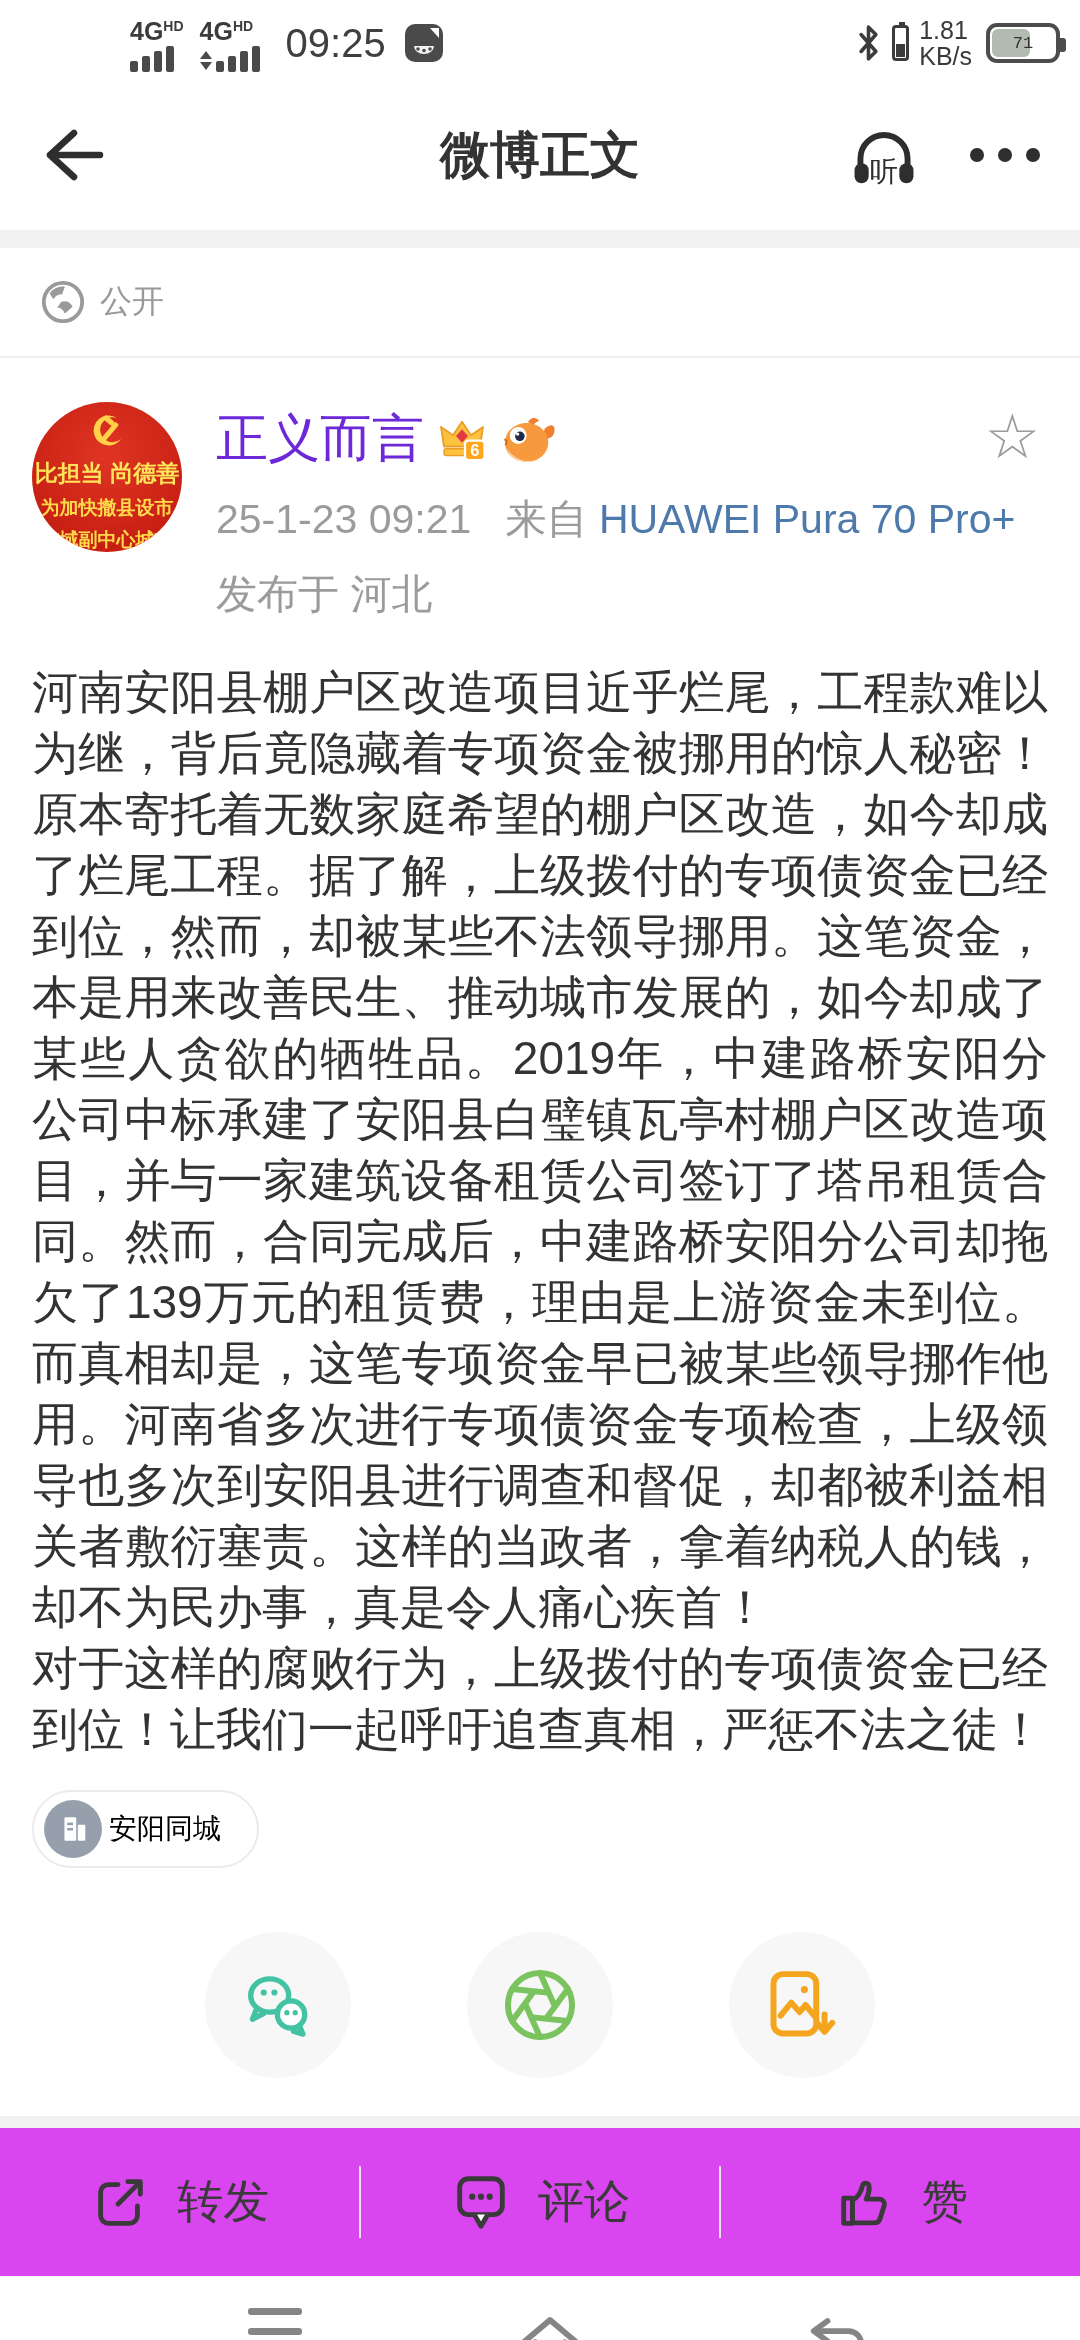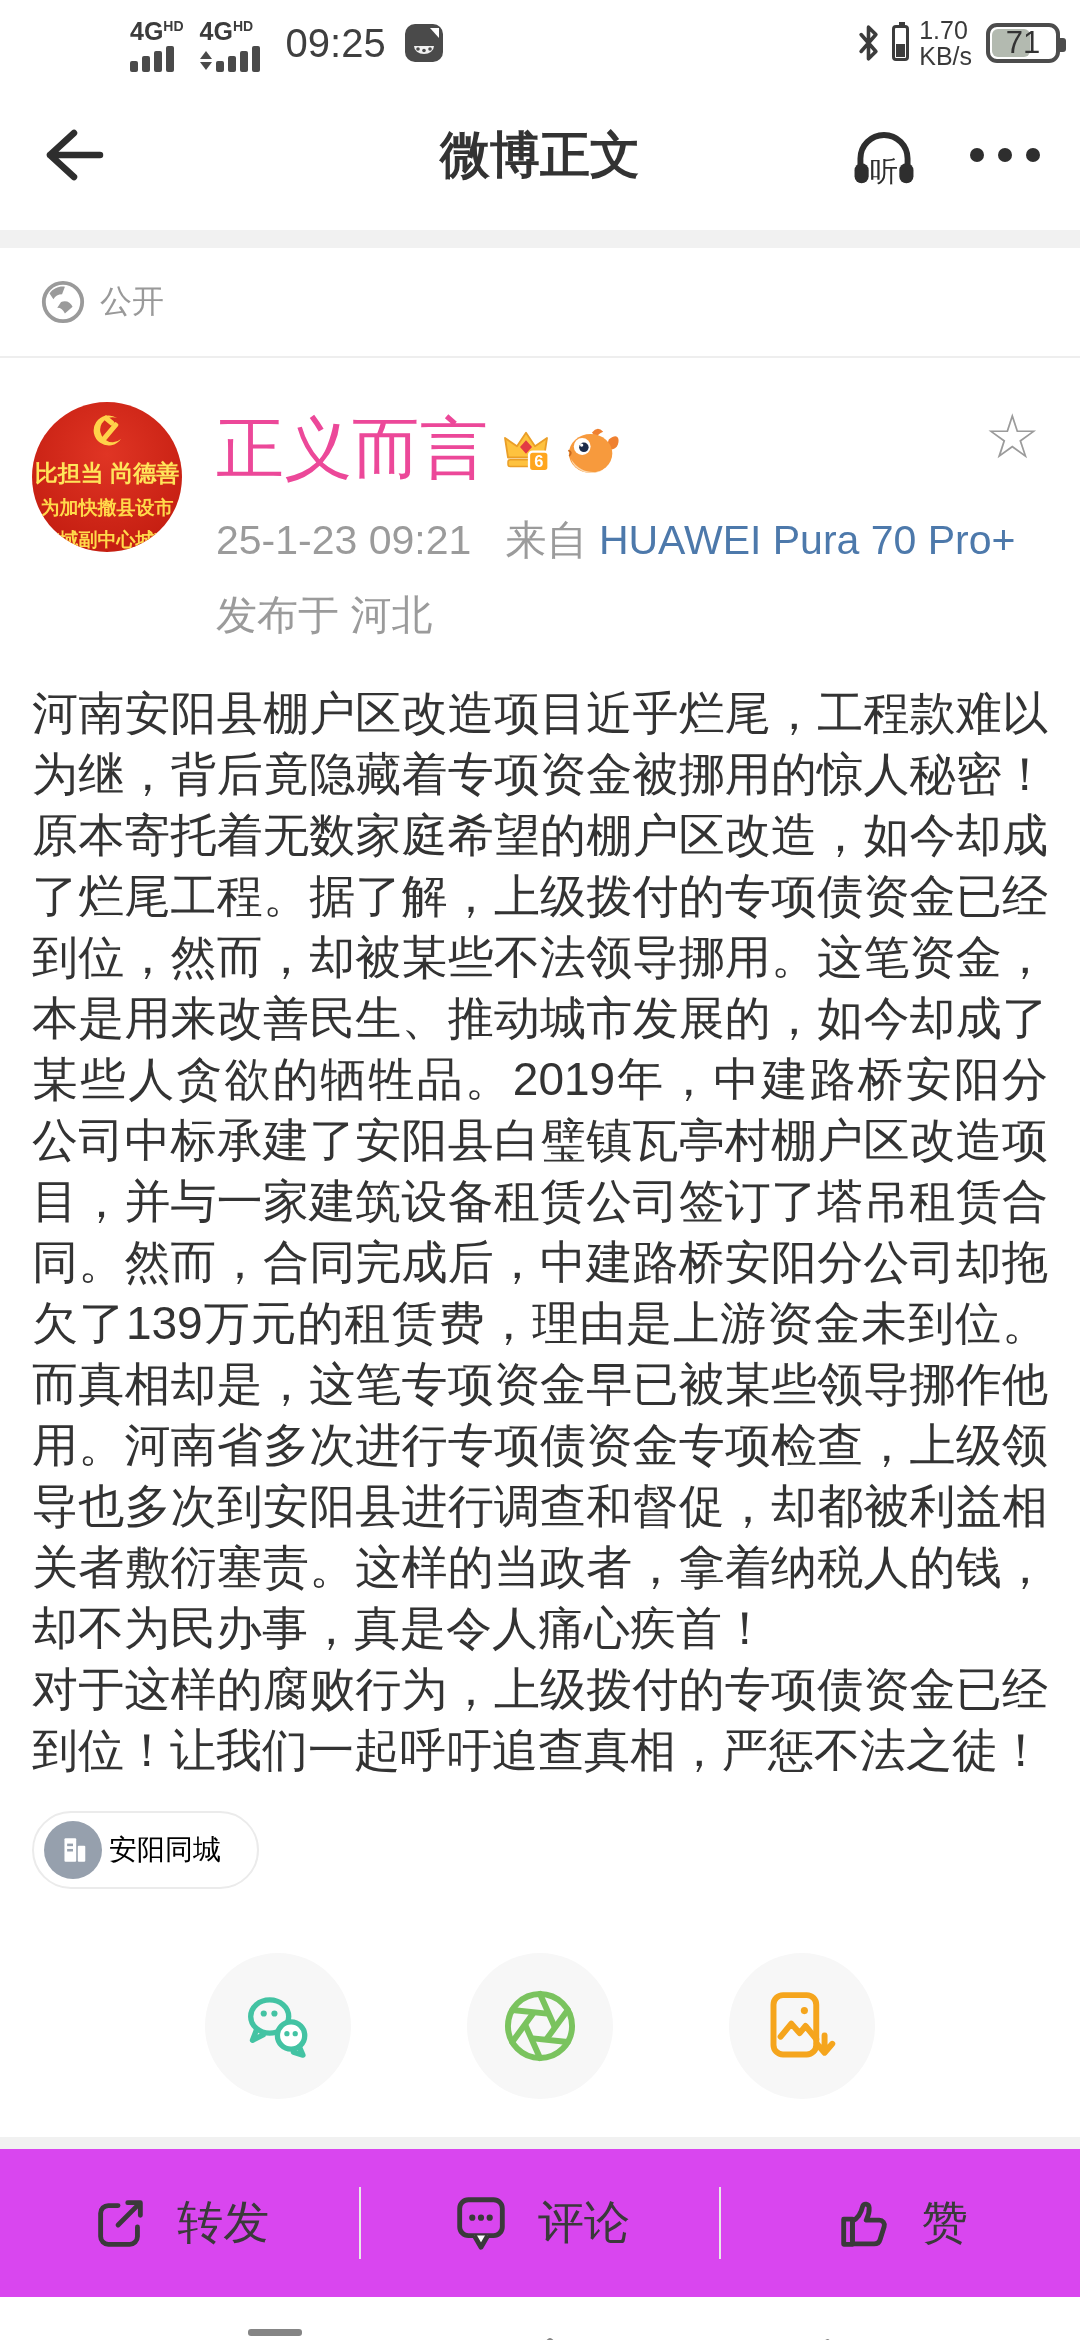--- a/index.html
+++ b/index.html
@@ -18,21 +18,21 @@
   .tri-dn { width:0; height:0; border-left:6px solid transparent; border-right:6px solid transparent; border-top:8px solid #4a4a4a; }
   .clock { font-size:40px; font-weight:500; margin:0 18px 0 10px; color:#3f3f3f; }
   .right-cluster { margin-left:auto; display:flex; align-items:center; gap:10px; }
   .mini-batt { width:17px; height:36px; border:3px solid #3c3c3c; border-radius:4px; position:relative; }
   .mini-batt::before { content:""; position:absolute; top:-6px; left:4px; width:6px; height:3px; background:#3c3c3c; }
   .mini-batt::after { content:""; position:absolute; bottom:1px; left:1px; right:1px; height:45%; background:#3c3c3c; }
   .speed { text-align:left; font-size:25px; line-height:26px; color:#3a3a3a; font-weight:500; }
   .battery { width:74px; height:40px; border:4px solid #4c4c4c; border-radius:11px; position:relative; margin-left:4px; }
   .battery::after { content:""; position:absolute; right:-10px; top:11px; width:6px; height:14px; background:#4c4c4c; border-radius:0 3px 3px 0; }
   .battery .fill { position:absolute; left:2px; top:2px; bottom:2px; width:58%; background:#b3bab0; border-radius:6px; }
-  .battery .pct { position:absolute; inset:0; display:flex; align-items:center; justify-content:center; font-size:31px; color:#333; }
+  .battery .pct { position:absolute; inset:0; display:flex; align-items:center; justify-content:center; font-size:17px; color:#333;font-family:Liberation Mono, monospace; }
 
   
   .nav-bar { height:150px; display:flex; align-items:center; padding:0 40px; position:relative; }
   .nav-title { position:absolute; left:0; right:0; text-align:center; font-size:50px; font-weight:600; color:#333; }
   .nav-right { margin-left:auto; display:flex; align-items:center; gap:48px; }
   .dots { display:flex; gap:14px; }
   .dots i { width:14px; height:14px; border-radius:50%; background:#2e2e2e; }
 
   .band { background:#f1f1f1; }
   .band1 { height:18px; }
@@ -45,21 +45,21 @@
   
   .post { padding:0 32px; position:relative; }
   .profile { margin-top:44px; display:flex; position:relative; }
   .avatar { width:150px; height:150px; border-radius:50%; overflow:hidden; flex:none;
     background:radial-gradient(circle at 50% 35%, #e03524 0%, #c61f12 75%); position:relative; text-align:center; }
   .avatar .emblem { margin-top:10px; }
   .av-line1 { color:#ffe55a; font-size:23px; font-weight:bold; margin-top:2px; white-space:nowrap; }
   .av-line2, .av-line3 { color:#ffd94a; font-size:19px; font-weight:bold; margin-top:6px; white-space:nowrap; }
   .p-info { margin-left:34px; padding-top:2px; }
   .name-row { display:flex; align-items:center; gap:12px; }
-  .p-name { font-size:68px; font-weight:500; color:#ec4899; }
+  .p-name { font-size:52px; font-weight:500; color:#6d28d9; }
   .date-row { margin-top:18px; font-size:41px; color:#9b9b9b; }
   .date-row .lnk { color:#4d79ab; }
   .loc-row { margin-top:20px; font-size:41px; color:#9b9b9b; }
   .fav-star { position:absolute; right:8px; top:4px; font-size:62px; color:#9b9b9b; line-height:1;
     font-family:"DejaVu Sans",sans-serif; }
 
   .body-text { margin-top:40px; font-size:46px; line-height:61px; color:#333; text-align:justify; }
 
   .tag-pill { margin-top:30px; display:inline-flex; align-items:center; height:78px;
     border:2px solid #ebebeb; border-radius:40px; padding:0 36px 0 10px; background:#fff; }
@@ -119,21 +119,21 @@
     <circle cx="14" cy="26" r="1.8" fill="#4a4a4a"></circle>
       <circle cx="20" cy="27.5" r="1.8" fill="#4a4a4a"></circle>
       <circle cx="26" cy="26" r="1.8" fill="#4a4a4a"></circle>
   </svg>
   <div class="right-cluster">
     <svg width="27" height="38" viewBox="0 0 24 36">
       <path d="M5 10 L19 26 L12 33 V3 L19 10 L5 26" fill="none" stroke="#3c3c3c" stroke-width="3.4" stroke-linejoin="round" stroke-linecap="round"></path>
     </svg>
     <div class="mini-batt"></div>
     <div class="speed">
-      <div>1.70</div>
+      <div>1.81</div>
       <div>KB/s</div>
     </div>
     <div class="battery">
       <div class="fill"></div>
       <div class="pct">71</div>
     </div>
   </div>
 </div>
 
 <div class="nav-bar">

